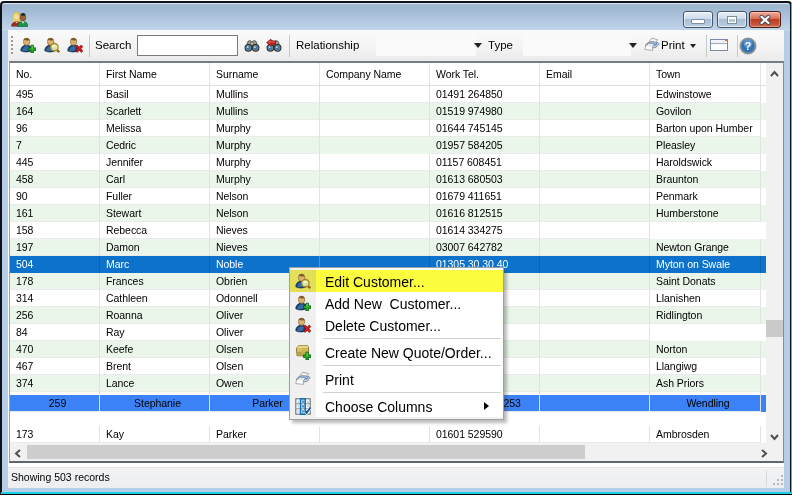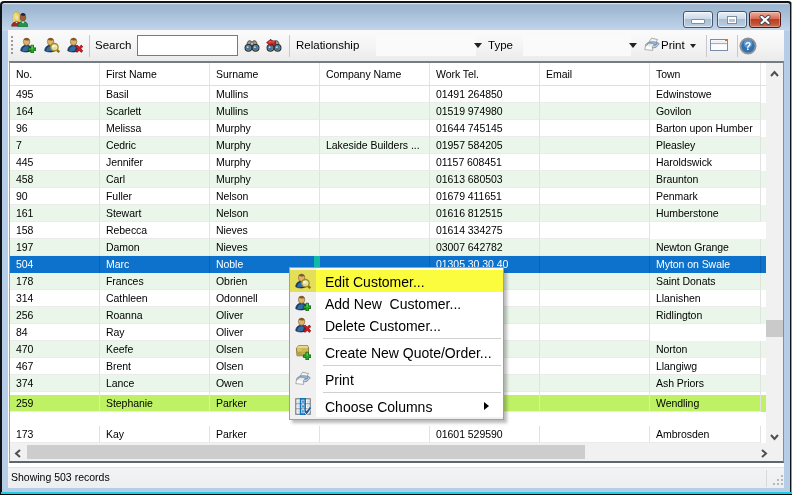--- a/index.html
+++ b/index.html
@@ -192,21 +192,20 @@
 <div class="cell" style="left:200px;width:110px;">Murphy</div>
 <div class="cell" style="left:310px;width:110px;"></div>
 <div class="cell" style="left:420px;width:110px;">01644 745145</div>
 <div class="cell" style="left:530px;width:110px;"></div>
 <div class="cell" style="left:640px;width:111px;">Barton upon Humber</div>
 </div>
 <div class="row" style="top:74px;width:756px;background:#e9f6e9;">
 <div class="cell" style="left:0px;width:90px;">7</div>
 <div class="cell" style="left:90px;width:110px;">Cedric</div>
 <div class="cell" style="left:200px;width:110px;">Murphy</div>
-<div class="cell" style="left:310px;width:110px;">Lakeside Builders ...</div>
 <div class="cell" style="left:420px;width:110px;">01957 584205</div>
 <div class="cell" style="left:530px;width:110px;"></div>
 <div class="cell" style="left:640px;width:111px;">Pleasley</div>
 </div>
 <div class="row" style="top:91px;width:756px;background:#fff;">
 <div class="cell" style="left:0px;width:90px;">445</div>
 <div class="cell" style="left:90px;width:110px;">Jennifer</div>
 <div class="cell" style="left:200px;width:110px;">Murphy</div>
 <div class="cell" style="left:310px;width:110px;"></div>
 <div class="cell" style="left:420px;width:110px;">01157 608451</div>
@@ -253,21 +252,21 @@
 <div class="cell" style="left:90px;width:110px;">Damon</div>
 <div class="cell" style="left:200px;width:110px;">Nieves</div>
 <div class="cell" style="left:310px;width:110px;"></div>
 <div class="cell" style="left:420px;width:110px;">03007 642782</div>
 <div class="cell" style="left:530px;width:110px;"></div>
 <div class="cell" style="left:640px;width:111px;">Newton Grange</div>
 </div>
 <div class="row" style="top:193px;width:756px;background:#0c72cc;color:#fff;">
 <div class="cell" style="left:0px;width:90px;border-right:1px solid #0a62b2;border-bottom:none;">504</div>
 <div class="cell" style="left:90px;width:110px;border-right:1px solid #0a62b2;border-bottom:none;">Marc</div>
-<div class="cell" style="left:200px;width:110px;border-right:6px solid #14b8a6;border-bottom:none;">Noble</div>
+<div class="cell" style="left:200px;width:110px;border-right:1px solid #14b8a6;border-bottom:none;">Noble</div>
 <div class="cell" style="left:310px;width:110px;border-right:1px solid #0a62b2;border-bottom:none;"></div>
 <div class="cell" style="left:420px;width:110px;border-right:1px solid #0a62b2;border-bottom:none;">01305 30 30 40</div>
 <div class="cell" style="left:530px;width:110px;border-right:1px solid #0a62b2;border-bottom:none;"></div>
 <div class="cell" style="left:640px;width:111px;border-right:1px solid #0a62b2;border-bottom:none;">Myton on Swale</div>
 </div>
 <div class="row" style="top:210px;width:756px;background:#e9f6e9;">
 <div class="cell" style="left:0px;width:90px;">178</div>
 <div class="cell" style="left:90px;width:110px;">Frances</div>
 <div class="cell" style="left:200px;width:110px;">Obrien</div>
 <div class="cell" style="left:310px;width:110px;"></div>
@@ -330,21 +329,21 @@
 </div>
 <div class="row" style="top:329px;width:756px;background:#fff;">
 <div class="cell" style="left:0px;width:90px;">367</div>
 <div class="cell" style="left:90px;width:110px;">Graham</div>
 <div class="cell" style="left:200px;width:110px;">Parker</div>
 <div class="cell" style="left:310px;width:110px;"></div>
 <div class="cell" style="left:420px;width:110px;"></div>
 <div class="cell" style="left:530px;width:110px;"></div>
 <div class="cell" style="left:640px;width:111px;">Linden</div>
 </div>
-<div class="row" style="top:332px;width:756px;background:#bef264;">
+<div class="row" style="top:332px;width:756px;background:#3b82f6;text-align:center;">
 <div class="cell" style="left:0px;width:90px;">259</div>
 <div class="cell" style="left:90px;width:110px;">Stephanie</div>
 <div class="cell" style="left:200px;width:110px;">Parker</div>
 <div class="cell" style="left:310px;width:110px;"></div>
 <div class="cell" style="left:420px;width:110px;">01924 177253</div>
 <div class="cell" style="left:530px;width:110px;"></div>
 <div class="cell" style="left:640px;width:111px;">Wendling</div>
 </div>
 <div class="row" style="top:363px;width:756px;background:#fff;">
 <div class="cell" style="left:0px;width:90px;">173</div>

